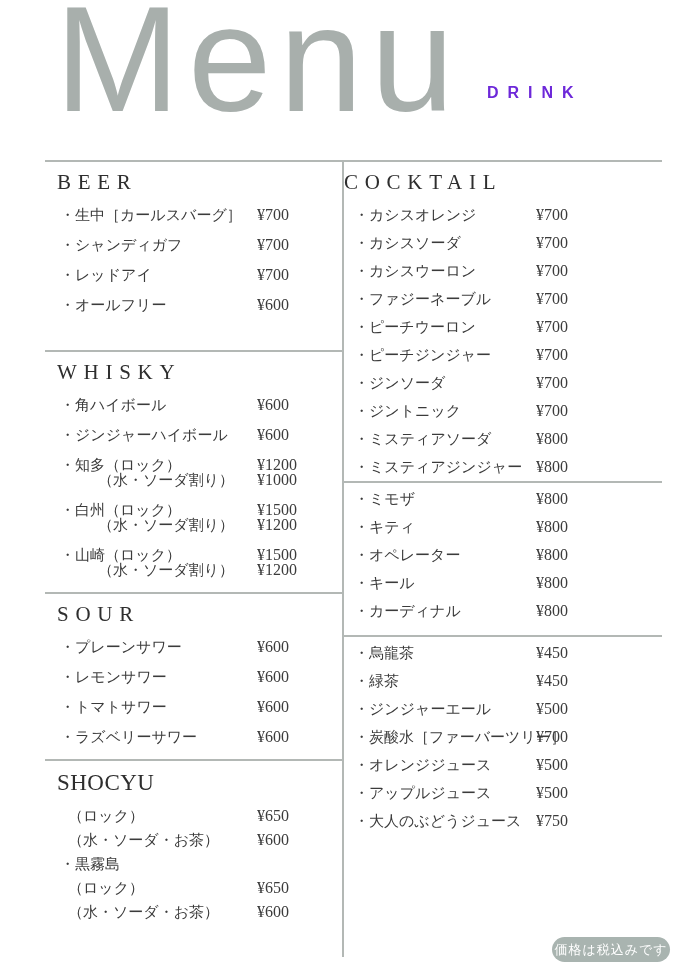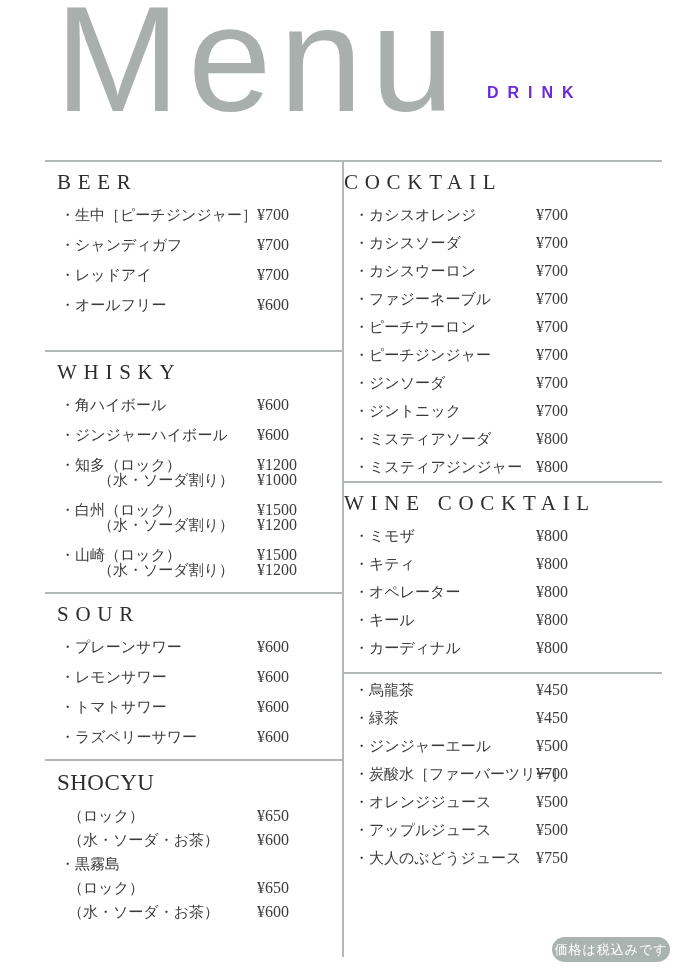--- a/index.html
+++ b/index.html
@@ -69,21 +69,21 @@
 
 <div class="page">
   <h1 class="menu-title">Menu</h1>
   <div class="menu-subtitle">DRINK</div>
 
   <div class="columns">
     <div class="col col-left">
         <section class="section">
           <h2 class="section-title">BEER</h2>
           <div class="items">
-            <div class="row"><span class="name">・生中［ピーチジンジャー］</span><span class="price">¥700</span></div>
+            <div class="row"><span class="name">・生中［カールスバーグ］</span><span class="price">¥700</span></div>
             <div class="row"><span class="name">・シャンディガフ</span><span class="price">¥700</span></div>
             <div class="row"><span class="name">・レッドアイ</span><span class="price">¥700</span></div>
             <div class="row"><span class="name">・オールフリー</span><span class="price">¥600</span></div>
           </div>
         </section>
         <section class="section">
           <h2 class="section-title">WHISKY</h2>
           <div class="items">
             <div class="row"><span class="name">・角ハイボール</span><span class="price">¥600</span></div>
             <div class="row"><span class="name">・ジンジャーハイボール</span><span class="price">¥600</span></div>
@@ -125,21 +125,20 @@
             <div class="row"><span class="name">・ファジーネーブル</span><span class="price">¥700</span></div>
             <div class="row"><span class="name">・ピーチウーロン</span><span class="price">¥700</span></div>
             <div class="row"><span class="name">・ピーチジンジャー</span><span class="price">¥700</span></div>
             <div class="row"><span class="name">・ジンソーダ</span><span class="price">¥700</span></div>
             <div class="row"><span class="name">・ジントニック</span><span class="price">¥700</span></div>
             <div class="row"><span class="name">・ミスティアソーダ</span><span class="price">¥800</span></div>
             <div class="row"><span class="name">・ミスティアジンジャー</span><span class="price">¥800</span></div>
           </div>
         </section>
         <section class="section">
-          <h2 class="section-title">WINE COCKTAIL</h2>
           <div class="items">
             <div class="row"><span class="name">・ミモザ</span><span class="price">¥800</span></div>
             <div class="row"><span class="name">・キティ</span><span class="price">¥800</span></div>
             <div class="row"><span class="name">・オペレーター</span><span class="price">¥800</span></div>
             <div class="row"><span class="name">・キール</span><span class="price">¥800</span></div>
             <div class="row"><span class="name">・カーディナル</span><span class="price">¥800</span></div>
           </div>
         </section>
         <section class="section">
           <div class="items">

